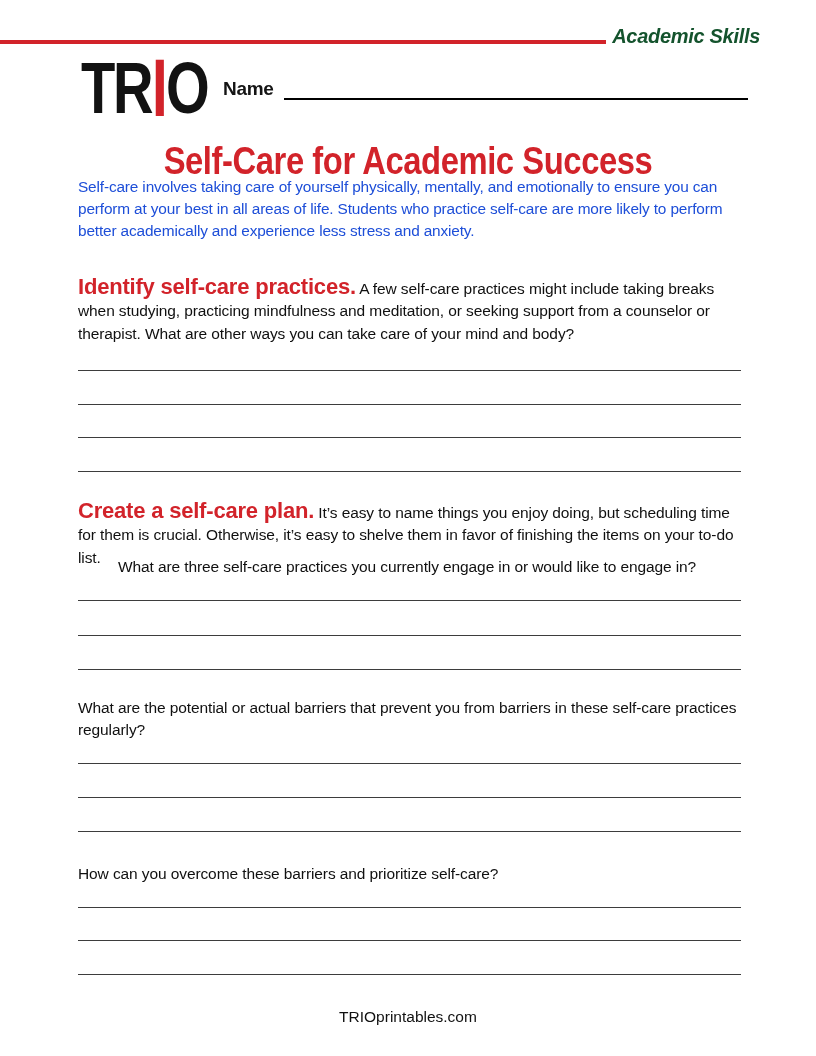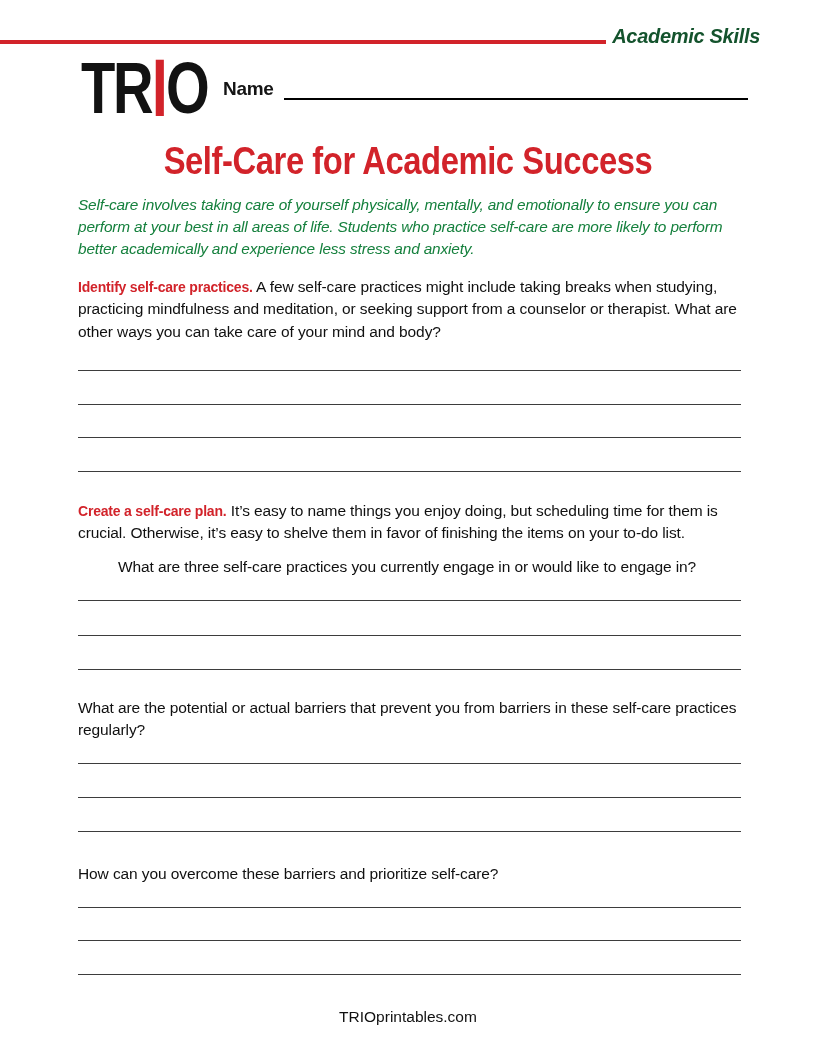--- a/index.html
+++ b/index.html
@@ -86,43 +86,42 @@
     font-weight: 800;
     font-size: 39px;
     line-height: 1;
     letter-spacing: -0.5px;
     transform: scaleX(0.84);
     transform-origin: center;
     white-space: nowrap;
   }
   .intro {
     position: absolute;
-    left: 78px; top: 194px;
+    left: 78px; top: 176px;
     width: 672px;
-    font-style: italic;
     font-size: 15.4px;
     line-height: 22px;
     letter-spacing: -0.15px;
-    color: #15803d;
+    color: #1d4ed8;
   }
 
   
   .para {
     position: absolute;
     left: 78px;
     width: 668px;
     font-size: 15.5px;
     line-height: 22.4px;
     letter-spacing: -0.1px;
     color: #101010;
   }
   .sec-heading {
     color: var(--accent);
     font-weight: 700;
-    font-size: 14px;
+    font-size: 22px;
     letter-spacing: -0.2px;
   }
   .sec-1 { top: 276px; }
   .sec-2 { top: 500px; }
   .q-1 { top: 556px; margin-left: 40px; }
   .q-2 { top: 697px; }
   .q-3 { top: 863px; }
 
   
   .answer-block {

